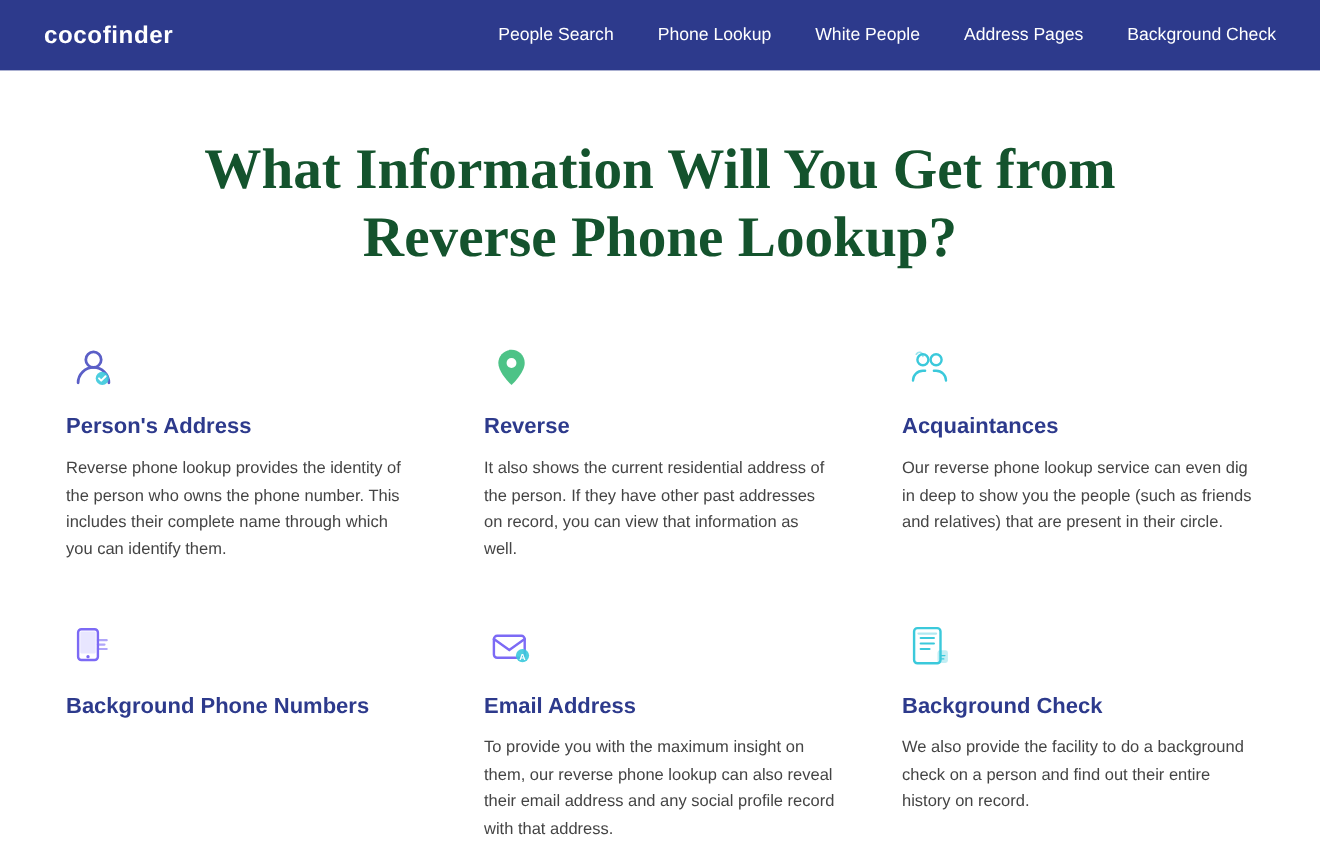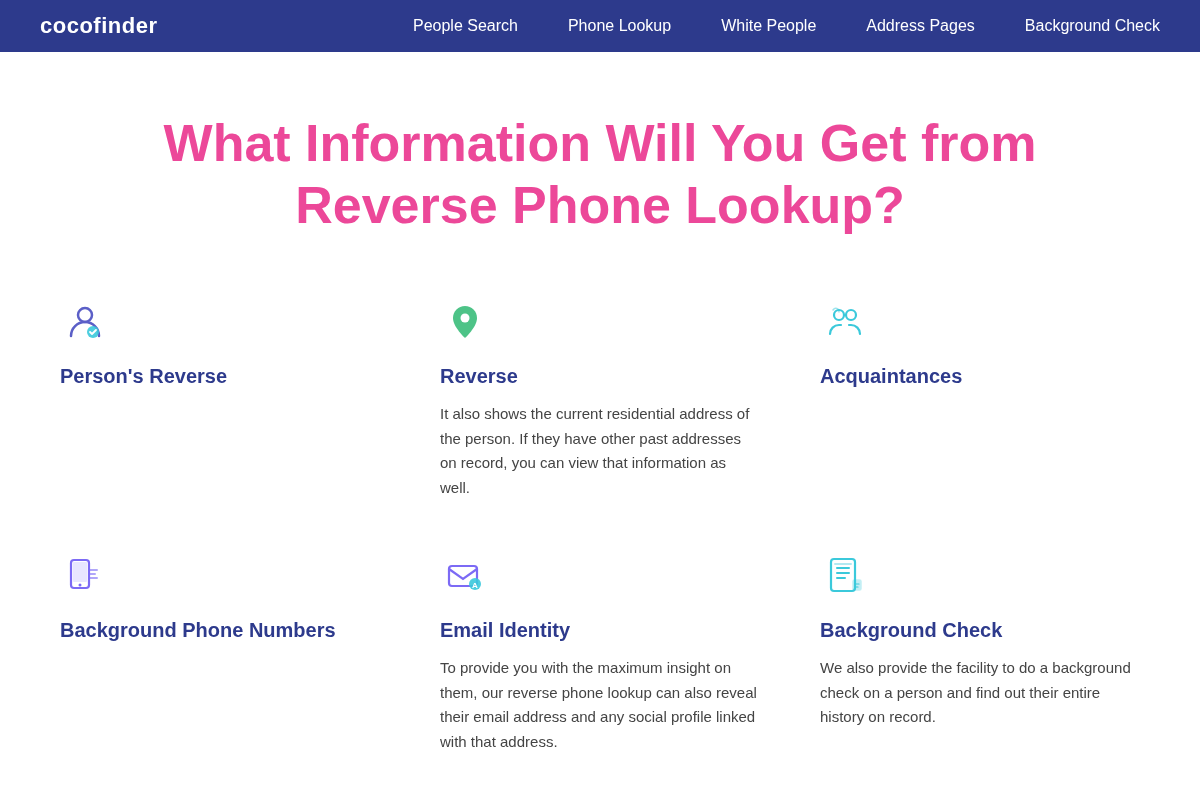--- a/index.html
+++ b/index.html
@@ -5,54 +5,55 @@
     * { margin: 0; padding: 0; box-sizing: border-box; }
     body { font-family: -apple-system, BlinkMacSystemFont, 'Segoe UI', Arial, sans-serif; background: #fff; color: #333; }
 
     
     header {
       background-color: #2d3a8c;
       display: flex;
       align-items: center;
       justify-content: space-between;
       padding: 0 40px;
-      height: 52px;
+      height: 64px;
     }
     .logo {
       color: #fff;
       font-size: 22px;
       font-weight: 700;
       letter-spacing: 0.5px;
     }
     nav {
       display: flex;
-      gap: 50px;
+      gap: 40px;
     }
     nav a {
       color: #fff;
       text-decoration: none;
       font-size: 16px;
       font-weight: 400;
       white-space: nowrap;
     }
 
     
     main {
       max-width: 1160px;
       margin: 0 auto;
       padding: 60px 40px 60px;
     }
 
     .page-title {
       text-align: center;
-      color: #ec4899;
+      color: #14532d;
       font-size: 52px;
       font-weight: 800;
       line-height: 1.2;
       margin-bottom: 60px;
+      font-family: Liberation Serif, serif;
     }
 
     .features-grid {
       display: grid;
       grid-template-columns: 1fr 1fr 1fr;
       gap: 50px 60px;
     }
 
     .feature-card {
       display: flex;
@@ -111,21 +112,22 @@
 
   <div class="feature-card">
         <div class="feature-icon">
           <svg viewBox="0 0 40 40" fill="none" xmlns="http://www.w3.org/2000/svg">
       <circle cx="20" cy="13" r="7" stroke="#5b5fc7" stroke-width="2.5" fill="none"></circle>
       <path d="M6 34c0-7.732 6.268-14 14-14s14 6.268 14 14" stroke="#5b5fc7" stroke-width="2.5" stroke-linecap="round" fill="none"></path>
       <circle cx="28" cy="30" r="6" fill="#3bc9db" opacity="0.9"></circle>
       <path d="M25 30l2 2 4-4" stroke="#fff" stroke-width="1.8" stroke-linecap="round" stroke-linejoin="round"></path>
     </svg>
         </div>
-        <h3 class="feature-title">Person's Reverse</h3>
+        <h3 class="feature-title">Person's Address</h3>
+        <p class="feature-desc">Reverse phone lookup provides the identity of the person who owns the phone number. This includes their complete name through which you can identify them.</p>
       </div>
       <div class="feature-card">
         <div class="feature-icon">
           <svg viewBox="0 0 40 40" fill="none" xmlns="http://www.w3.org/2000/svg">
       <path d="M20 4C13.373 4 8 9.373 8 16c0 9 12 20 12 20s12-11 12-20c0-6.627-5.373-12-12-12z" fill="#2eb872" opacity="0.85"></path>
       <circle cx="20" cy="16" r="4.5" fill="#fff"></circle>
     </svg>
         </div>
         <h3 class="feature-title">Reverse</h3>
         <p class="feature-desc">It also shows the current residential address of the person. If they have other past addresses on record, you can view that information as well.</p>
@@ -133,20 +135,21 @@
       <div class="feature-card">
         <div class="feature-icon">
           <svg viewBox="0 0 40 40" fill="none" xmlns="http://www.w3.org/2000/svg">
       <path d="M5 32c0-5 4-9 9-9h2M24 23h2c5 0 9 4 9 9" stroke="#3bc9db" stroke-width="2.2" stroke-linecap="round" fill="none"></path>
       <circle cx="14" cy="13" r="5" stroke="#3bc9db" stroke-width="2.2" fill="none"></circle>
       <circle cx="26" cy="13" r="5" stroke="#3bc9db" stroke-width="2.2" fill="none"></circle>
       <path d="M8 8c2-3 6-2 6 2" stroke="#3bc9db" stroke-width="1.5" stroke-linecap="round" fill="none" opacity="0.5"></path>
     </svg>
         </div>
         <h3 class="feature-title">Acquaintances</h3>
+        <p class="feature-desc">Our reverse phone lookup service can even dig in deep to show you the people (such as friends and relatives) that are present in their circle.</p>
       </div>
       <div class="feature-card">
         <div class="feature-icon">
           <svg viewBox="0 0 40 40" fill="none" xmlns="http://www.w3.org/2000/svg">
       <rect x="6" y="4" width="18" height="28" rx="3" stroke="#7c6af5" stroke-width="2.2" fill="none"></rect>
       <rect x="8" y="6" width="14" height="20" rx="1" fill="#e8e6ff"></rect>
       <circle cx="15" cy="29" r="1.5" fill="#7c6af5"></circle>
       <path d="M24 14h8M24 18h6M24 22h8" stroke="#7c6af5" stroke-width="2" stroke-linecap="round" opacity="0.6"></path>
     </svg>
         </div>
@@ -154,22 +157,22 @@
       </div>
       <div class="feature-card">
         <div class="feature-icon">
           <svg viewBox="0 0 40 40" fill="none" xmlns="http://www.w3.org/2000/svg">
       <rect x="4" y="10" width="28" height="20" rx="3" stroke="#7c6af5" stroke-width="2.2" fill="none"></rect>
       <path d="M4 13l14 10 14-10" stroke="#7c6af5" stroke-width="2.2" stroke-linecap="round" fill="none"></path>
       <circle cx="30" cy="28" r="6" fill="#3bc9db" opacity="0.9"></circle>
       <text x="27" y="32" fill="white" font-size="8" font-weight="bold" font-family="Arial">A</text>
     </svg>
         </div>
-        <h3 class="feature-title">Email Identity</h3>
-        <p class="feature-desc">To provide you with the maximum insight on them, our reverse phone lookup can also reveal their email address and any social profile linked with that address.</p>
+        <h3 class="feature-title">Email Address</h3>
+        <p class="feature-desc">To provide you with the maximum insight on them, our reverse phone lookup can also reveal their email address and any social profile record with that address.</p>
       </div>
       <div class="feature-card">
         <div class="feature-icon">
           <svg viewBox="0 0 40 40" fill="none" xmlns="http://www.w3.org/2000/svg">
       <rect x="6" y="3" width="24" height="32" rx="3" stroke="#3bc9db" stroke-width="2.2" fill="none"></rect>
       <path d="M12 12h12M12 17h12M12 22h8" stroke="#3bc9db" stroke-width="2" stroke-linecap="round"></path>
       <path d="M10 8h16" stroke="#3bc9db" stroke-width="2" stroke-linecap="round" opacity="0.4"></path>
       <rect x="28" y="24" width="8" height="10" rx="1.5" fill="#3bc9db" opacity="0.3" stroke="#3bc9db" stroke-width="1.5"></rect>
       <path d="M30 28h4M30 31h3" stroke="#3bc9db" stroke-width="1.2" stroke-linecap="round"></path>
     </svg>

